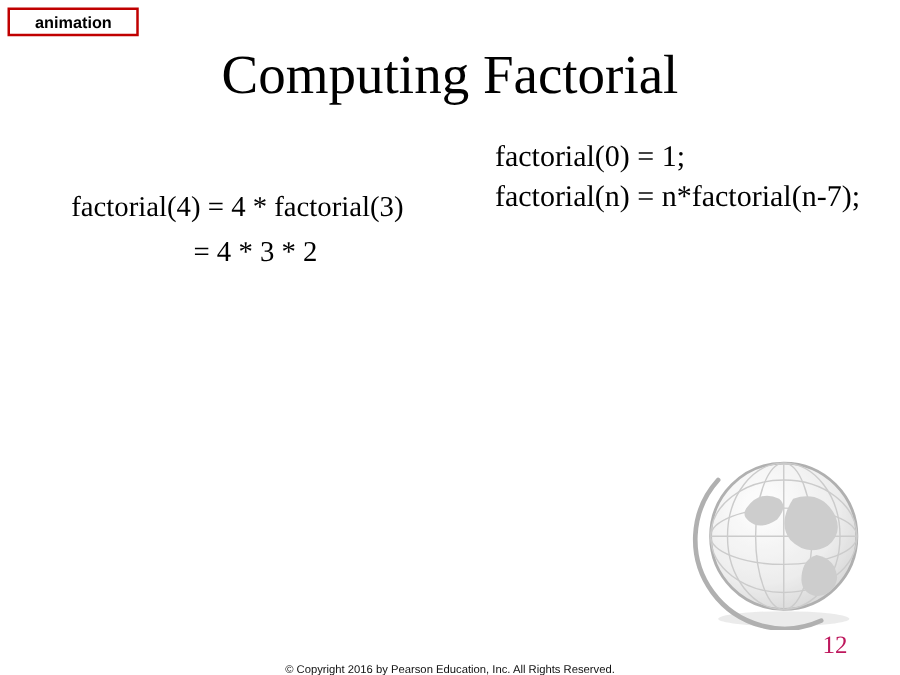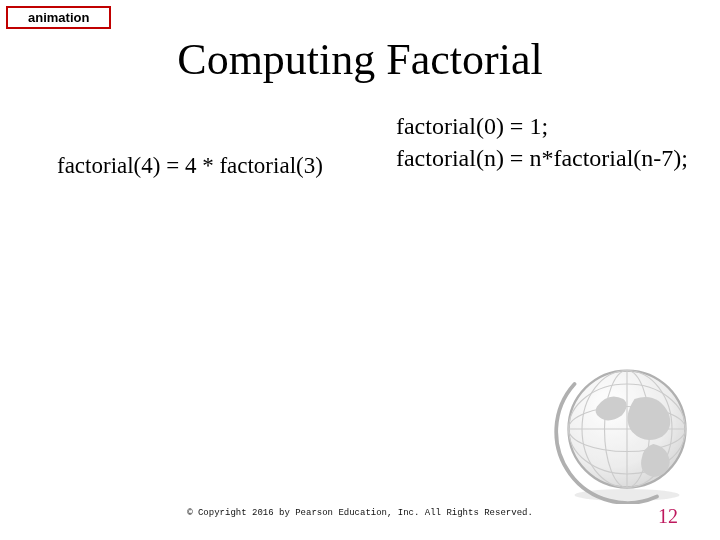--- a/index.html
+++ b/index.html
@@ -57,25 +57,25 @@
   .globe {
     position: absolute;
     right: 18px;
     bottom: 36px;
     width: 150px;
     height: 150px;
     opacity: 0.78;
   }
   .footer {
     position: absolute;
-    bottom: 22px;
+    bottom: 0;
     left: 0;
     width: 720px;
     text-align: center;
-    font-family: Liberation Mono, monospace;
+    font-family: Liberation Sans, sans-serif;
     font-size: 9px;
     color: #111;
   }
   .pagenum {
     position: absolute;
     right: 42px;
     bottom: 12px;
     font-size: 20px;
     color: #be185d;
   }
@@ -89,20 +89,21 @@
 
 <div class="title">Computing Factorial</div>
 
 <div class="rules">
   <div>factorial(0) = 1;</div>
   <div>factorial(n) = n*factorial(n-7);</div>
 </div>
 
 <div class="expansion">
   <div class="line">factorial(4) = 4 * factorial(3)</div>
+  <div class="line">                 = 4 * 3 * 2</div>
 </div>
 
 <div class="globe">
   <svg viewBox="0 0 200 200" width="150" height="150">
     <defs>
       <radialGradient id="shade" cx="35%" cy="30%" r="75%">
         <stop offset="0%" stop-color="#ffffff"></stop>
         <stop offset="70%" stop-color="#e8e8e8"></stop>
         <stop offset="100%" stop-color="#cfcfcf"></stop>
       </radialGradient>

